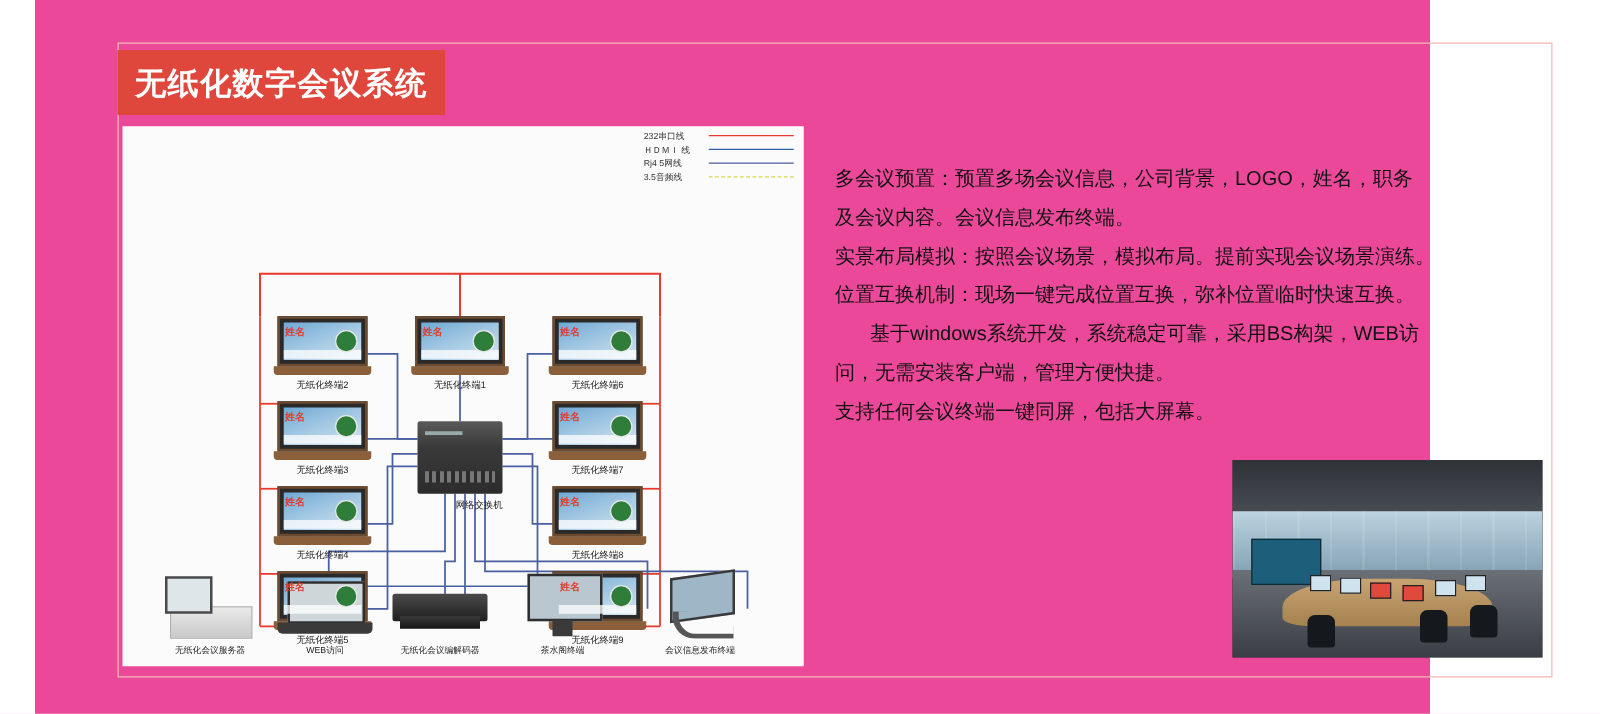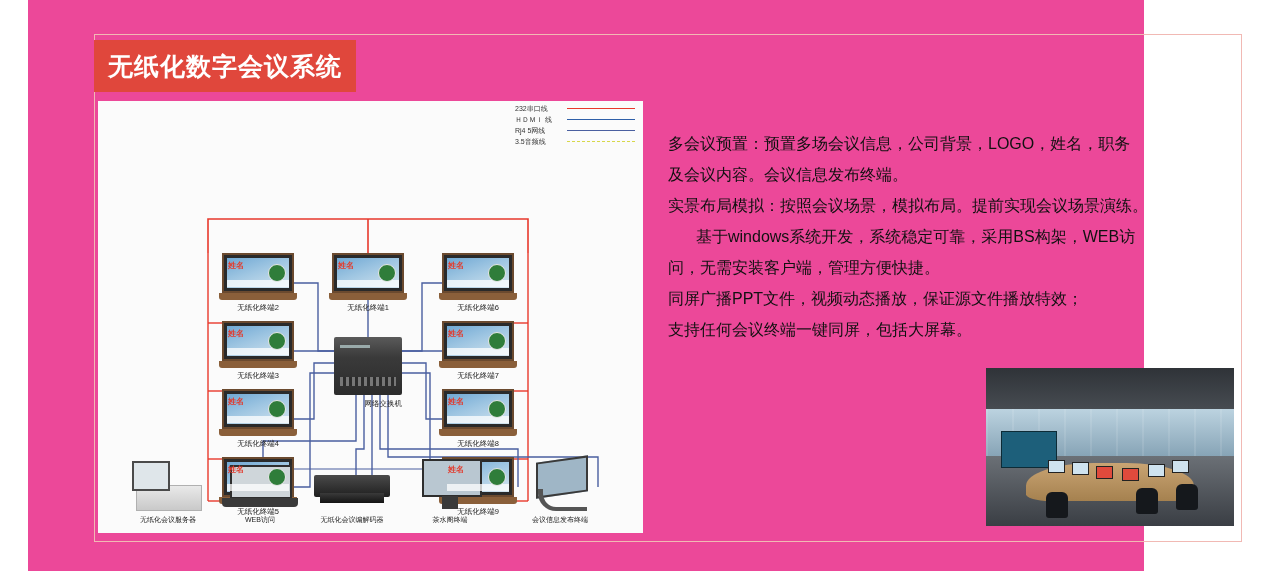--- a/index.html
+++ b/index.html
@@ -567,23 +567,23 @@
     <div class="bottom-dev dev-kiosk" style="left:420px;">
       <div class="art"></div>
       <div class="caption">会议信息发布终端</div>
     </div>
   </div>
 
   <div class="text-panel">
     <p>多会议预置：预置多场会议信息，公司背景，LOGO，姓名，职务</p>
     <p>及会议内容。会议信息发布终端。</p>
     <p>实景布局模拟：按照会议场景，模拟布局。提前实现会议场景演练。</p>
+    <p>位置互换机制：现场一键完成位置互换，弥补位置临时快速互换。</p>
     <p class="indent">基于windows系统开发，系统稳定可靠，采用BS构架，WEB访</p>
     <p>问，无需安装客户端，管理方便快捷。</p>
-    <p>同屏广播PPT文件，视频动态播放，保证源文件播放特效；</p>
     <p>支持任何会议终端一键同屏，包括大屏幕。</p>
   </div>
 
   <div class="photo">
     <div class="ceiling"></div>
     <div class="windows"></div>
     <div class="floor"></div>
     <div class="screen-big"></div>
     <div class="table"></div>
     <div class="mon" style="left:62px; top:92px;"></div>

